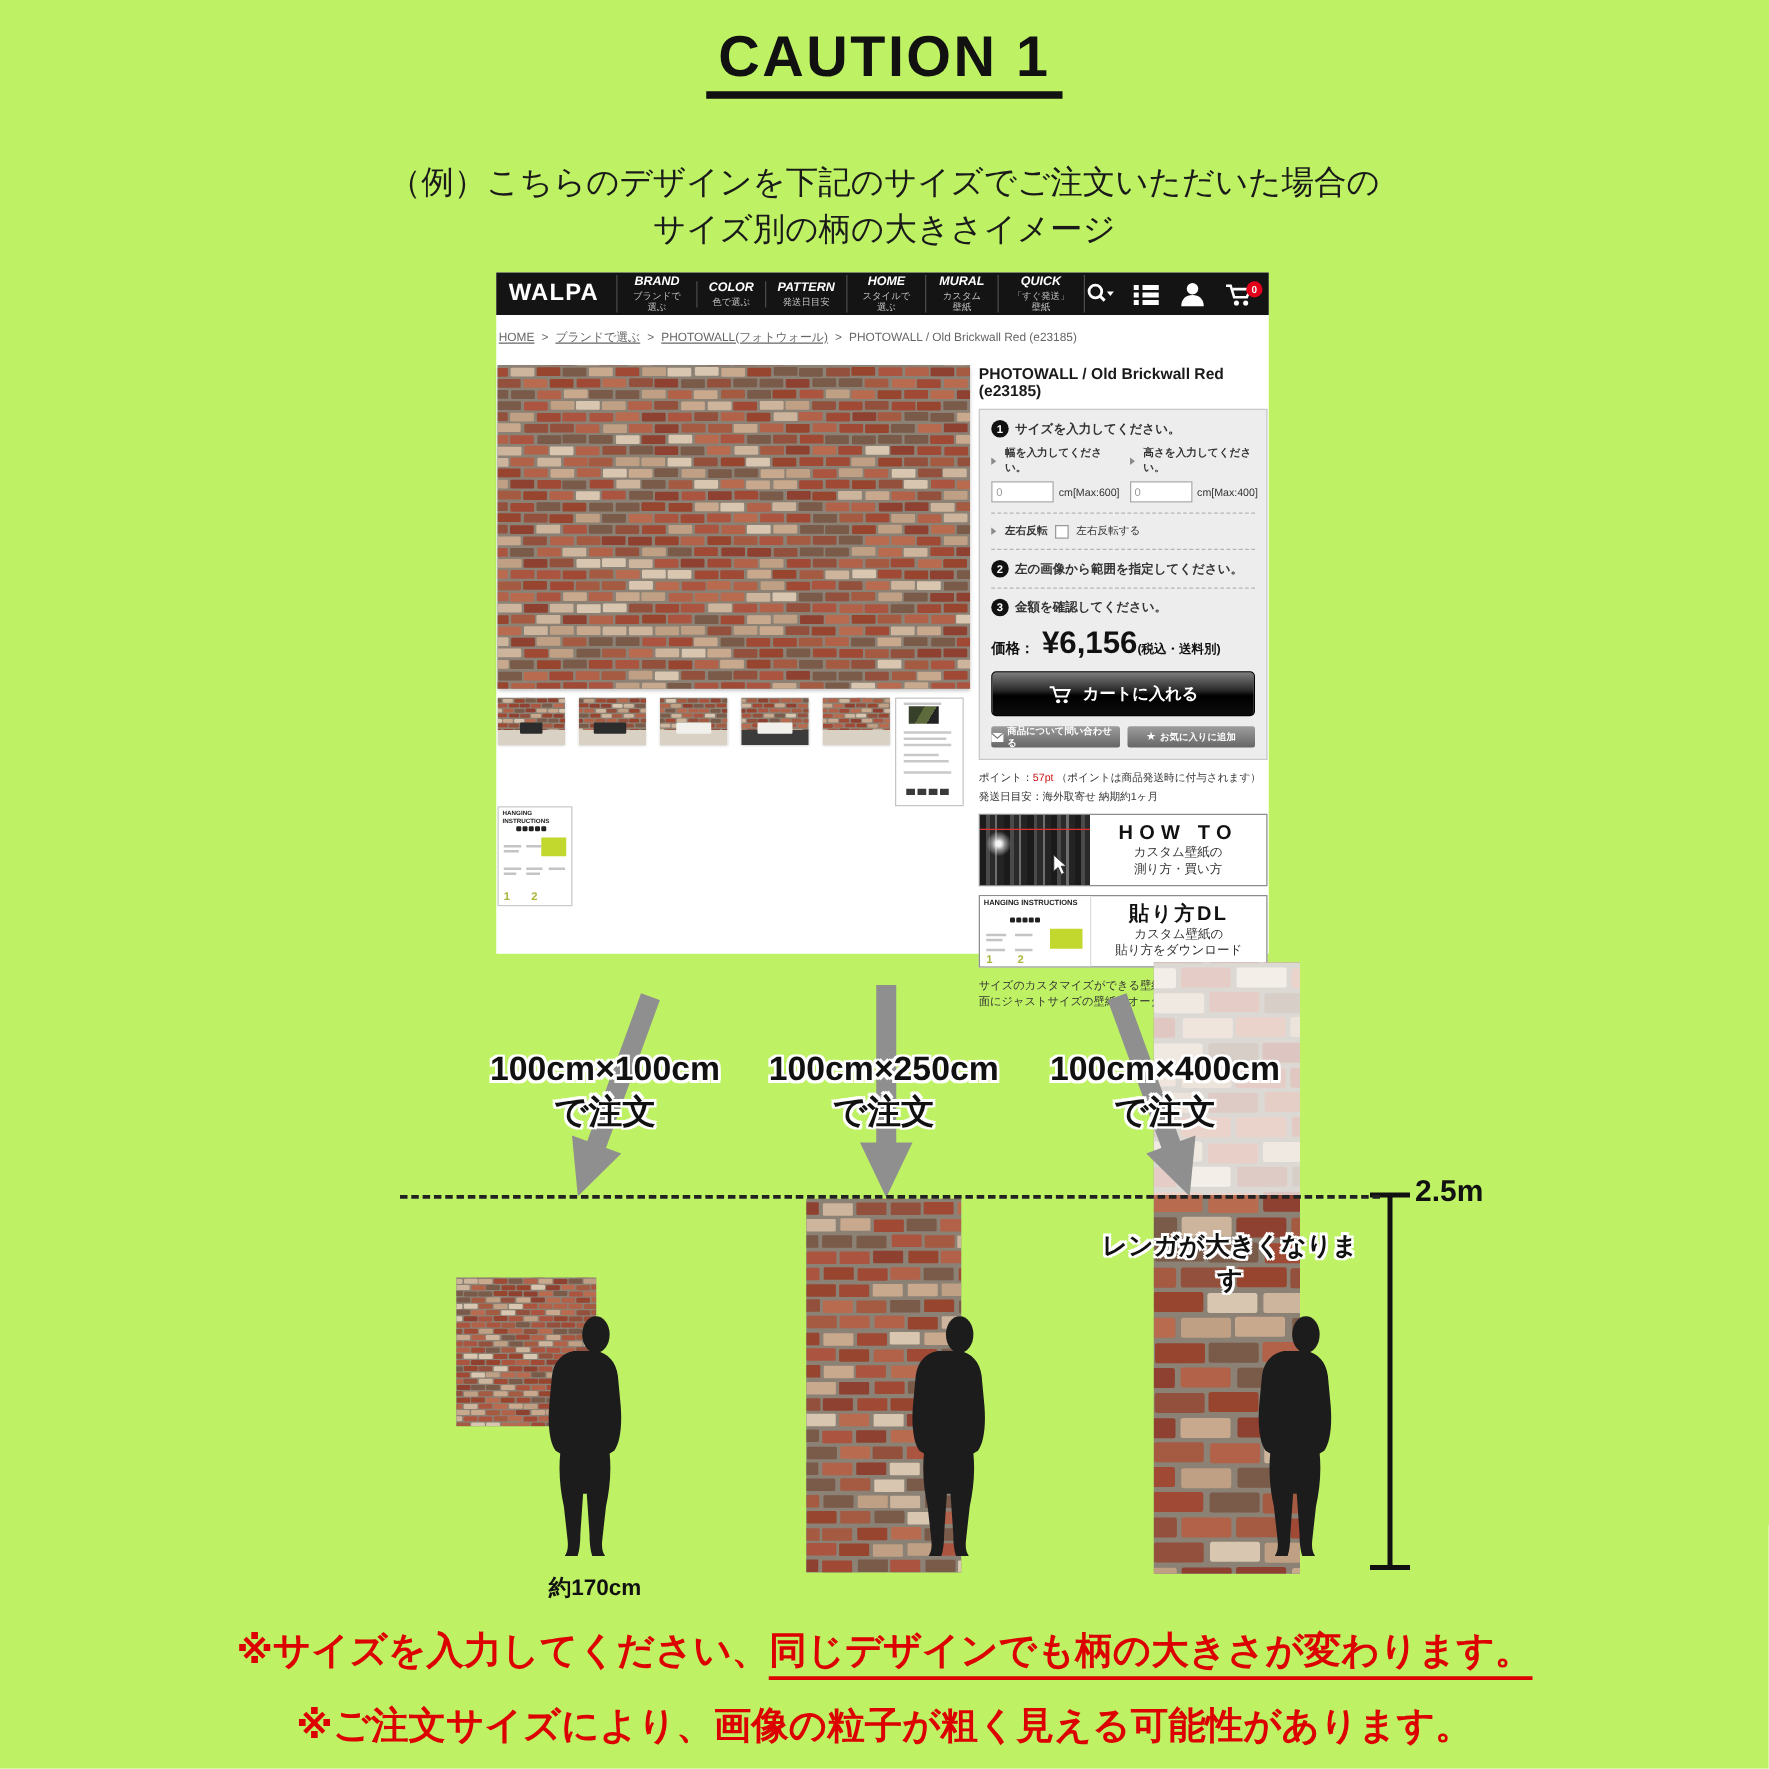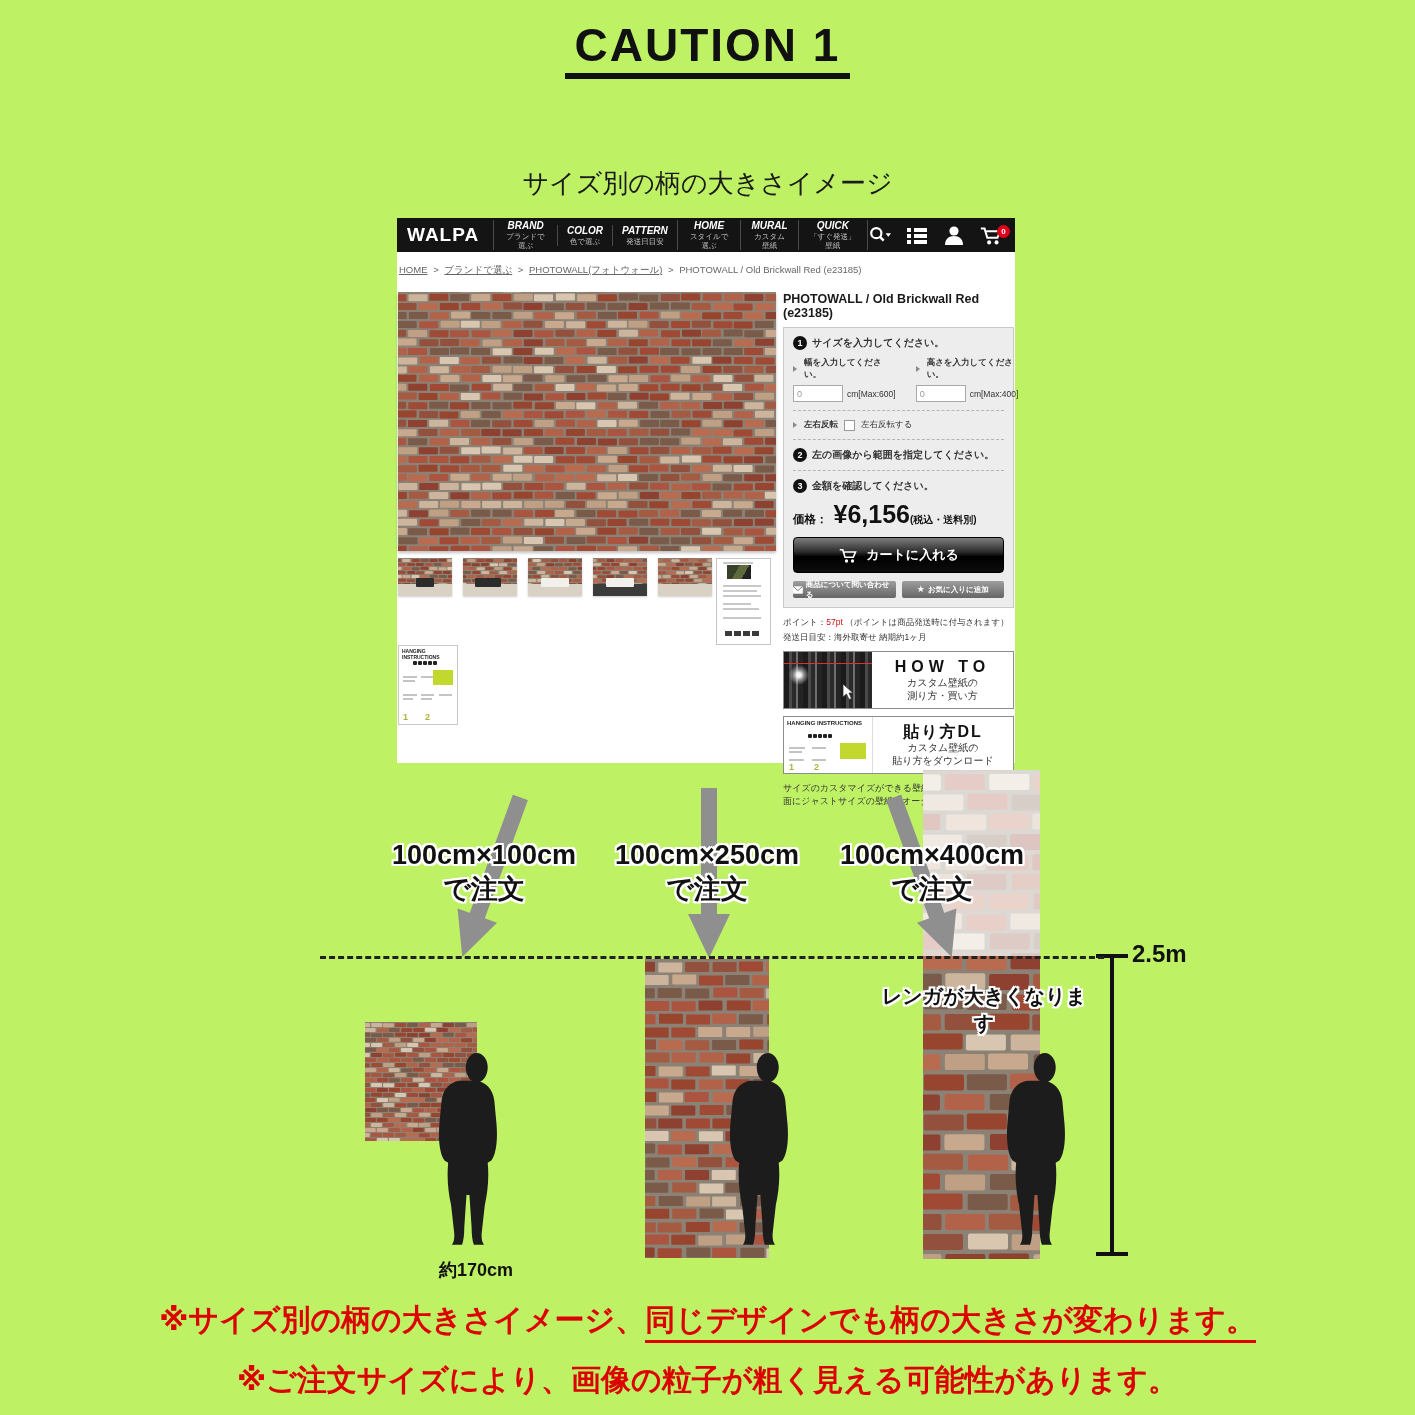--- a/index.html
+++ b/index.html
@@ -52,21 +52,21 @@
   .hd-sq i{width:4px;height:4px;background:#222;display:block;border-radius:1px;}
   .hd-green{position:absolute;background:#c3d82e;}
   .hd-l{position:absolute;height:1.5px;background:#c4c4c4;}
   .hd-num{position:absolute;font-size:9px;font-weight:bold;color:#aab53a;}
 
   .rightcol{position:absolute;left:386px;top:74px;width:231px;}
   .ptitle{font-size:12.5px;font-weight:800;color:#1a1a1a;}
   .panel{margin-top:7px;border:1px solid #c9c9c9;background:#ededed;padding:8px 9px 9px;}
   .step{display:flex;align-items:center;gap:5px;font-size:10px;font-weight:bold;color:#333;}
   .stepnum{flex:0 0 14px;width:14px;height:14px;border-radius:50%;background:#111;color:#fff;font-size:9px;font-weight:bold;display:flex;align-items:center;justify-content:center;}
-  .fieldrow{display:flex;gap:20px;margin-top:7px;}
+  .fieldrow{display:flex;gap:8px;margin-top:7px;}
   .field{flex:1;}
   .flabel{font-size:8.5px;font-weight:bold;color:#333;display:flex;align-items:center;gap:3px;}
   .tri{width:0;height:0;border-left:4px solid #8a8a8a;border-top:3px solid transparent;border-bottom:3px solid transparent;display:inline-block;flex:0 0 4px;}
   .inprow{display:flex;align-items:center;gap:4px;margin-top:4px;}
   .szbox{width:42px;height:15px;border:1px solid #a9a9a9;background:#fff;font-size:9px;color:#999;padding:0 3px;font-family:inherit;}
   .unit{font-size:8.5px;color:#333;}
   .dashdiv{border-top:1px dashed #b5b5b5;margin:8px 0;}
   .fliprow{display:flex;align-items:center;gap:6px;font-size:8.5px;color:#333;}
   .flipl{font-weight:bold;display:flex;align-items:center;gap:3px;}
   .cbx{width:9px;height:9px;border:1px solid #999;background:#fff;display:inline-block;cursor:pointer;}
@@ -119,20 +119,21 @@
   .wunder{border-bottom:3px solid #dd0000;padding-bottom:4px;}
 </style>
 </head>
 <body>
 
 <div id="canvas">
 
   <div class="cap-title">
     <span>CAUTION 1</span>
   </div>
+  <div class="sub s1">（例）こちらのデザインを下記のサイズでご注文いただいた場合の</div>
   <div class="sub s2">サイズ別の柄の大きさイメージ</div>
 
   <div class="site">
 
     <div class="sitebar">
       <div class="logo">WALPA</div>
       <div class="nav">
         <div class="navitem">
             <div class="nen">BRAND</div>
             <div class="njp">ブランドで選ぶ</div>
@@ -1911,17 +1912,17 @@
   <div class="hlabel">約170cm</div>
 
   <svg class="measure" viewBox="0 0 36 306">
     <line x1="18" y1="4" x2="18" y2="302" stroke="#111" stroke-width="4"></line>
     <line x1="2" y1="4" x2="34" y2="4" stroke="#111" stroke-width="4"></line>
     <line x1="2" y1="302" x2="34" y2="302" stroke="#111" stroke-width="4"></line>
   </svg>
   <div class="mlabel">2.5m</div>
 
   <div class="warn w1">
-    <span>※サイズ別の柄の大きさイメージ、</span><span class="wunder">同じデザインでも柄の大きさが変わります。</span>
+    <span>※サイズを入力してください、</span><span class="wunder">同じデザインでも柄の大きさが変わります。</span>
   </div>
   <div class="warn w2">※ご注文サイズにより、画像の粒子が粗く見える可能性があります。</div>
 
 </div>
 
 </body></html>

